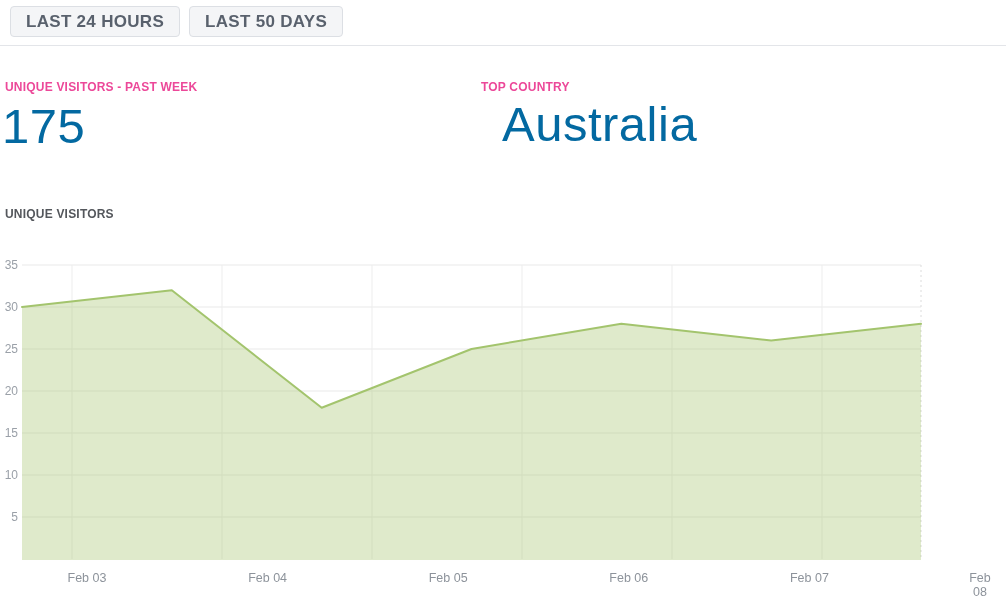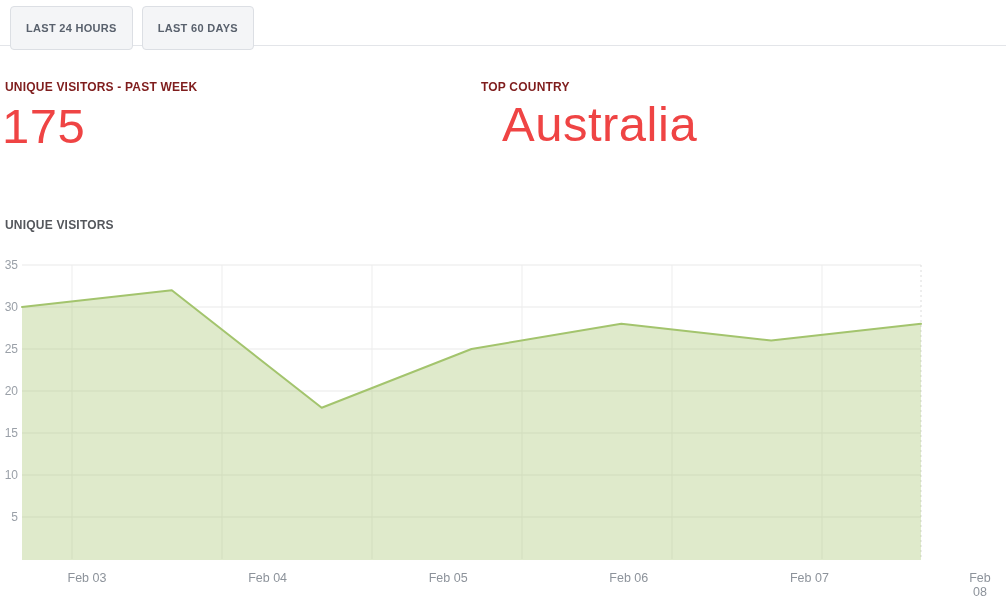--- a/index.html
+++ b/index.html
@@ -6,59 +6,59 @@
   html,body { background:#fff; }
   body { font-family:"Liberation Sans","DejaVu Sans",sans-serif; }
   #app {
     position:relative; width:1006px; height:606px; background:#fff;
     overflow:hidden; color:#54575c;
   }
 
   
   .tabs { position:absolute; top:6px; left:10px; display:flex; gap:9px; z-index:3; }
   .tab {
-    position:relative; height:44px; padding:0 15px; display:flex; align-items:center;
+    position:relative; height:31px; padding:0 15px; display:flex; align-items:center;
     background:#f4f5f7; border:1px solid #dcdfe4; border-radius:4px;
-    font-family:inherit; font-size:11px; font-weight:700; letter-spacing:0.3px;
+    font-family:inherit; font-size:17px; font-weight:700; letter-spacing:0.3px;
     color:#59616d; cursor:pointer; white-space:nowrap;
   }
   .tab.active { background:#e3e6ea; border-color:#d2d6dc; }
   .tab-caret {
     position:absolute; left:50%; transform:translateX(-50%);
     bottom:-11px; width:26px; height:11px; display:none; pointer-events:none;
   }
   .tab.active .tab-caret { display:block; }
   .divider { position:absolute; top:45px; left:0; width:1006px; height:1px; background:#e3e5e9; z-index:1; }
 
   
-  .stat-label { position:absolute; font-size:12px; font-weight:700; letter-spacing:0.2px; color:#7f1d1d; }
-  .stat-value { position:absolute; font-size:49px; font-weight:300; color:#ef4444; letter-spacing:0.5px; }
+  .stat-label { position:absolute; font-size:12px; font-weight:700; letter-spacing:0.2px; color:#ec4899; }
+  .stat-value { position:absolute; font-size:49px; font-weight:300; color:#0369a1; letter-spacing:0.5px; }
   #uv-label { top:80px; left:5px; }
   #uv-value { top:98px; left:2px; }
   #tc-label { top:80px; left:481px;text-align:center; }
   #tc-value { top:96px; left:502px; }
 
   
-  .chart-title { position:absolute; top:207px; left:5px; font-size:12px; font-weight:700; letter-spacing:0.2px; color:#54575c;margin-top:11px; }
+  .chart-title { position:absolute; top:207px; left:5px; font-size:12px; font-weight:700; letter-spacing:0.2px; color:#54575c; }
   #chart-wrap { position:absolute; top:255px; left:0; width:1006px; height:345px; }
   #chart-wrap svg { display:block; }
   .ytick { font-size:12px; fill:#9aa0a8; }
   .xtick { font-size:12.5px; fill:#8d939b; }
 </style>
 </head>
 <body>
 
 <div id="app">
 
   <div class="tabs">
     <button class="tab">
       <span>LAST 24 HOURS</span>
     </button>
     <button class="tab">
-      <span>LAST 60 DAYS</span>
+      <span>LAST 50 DAYS</span>
     </button>
   </div>
   <div class="divider"></div>
 
   <div id="uv-label" class="stat-label">UNIQUE VISITORS - PAST WEEK</div>
   <div id="uv-value" class="stat-value">175</div>
 
   <div id="tc-label" class="stat-label">TOP COUNTRY</div>
   <div id="tc-value" class="stat-value">Australia</div>
 

